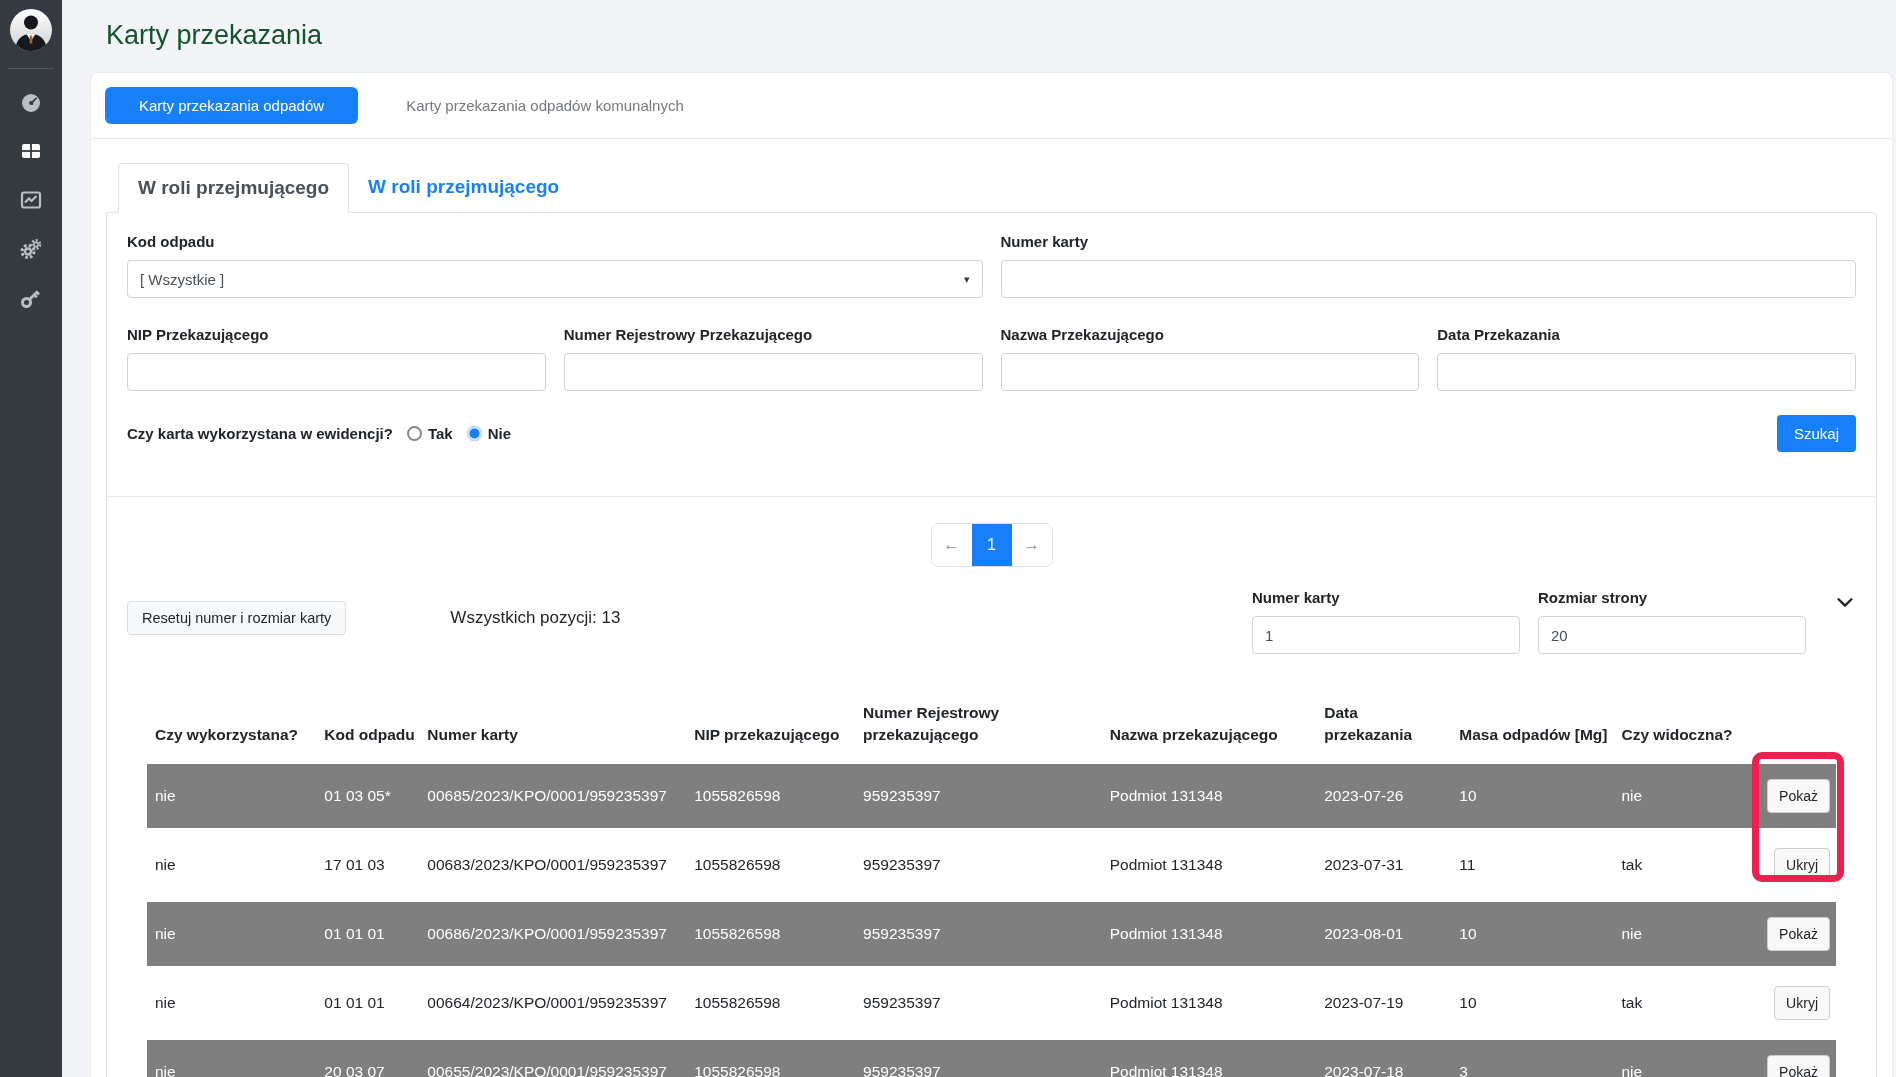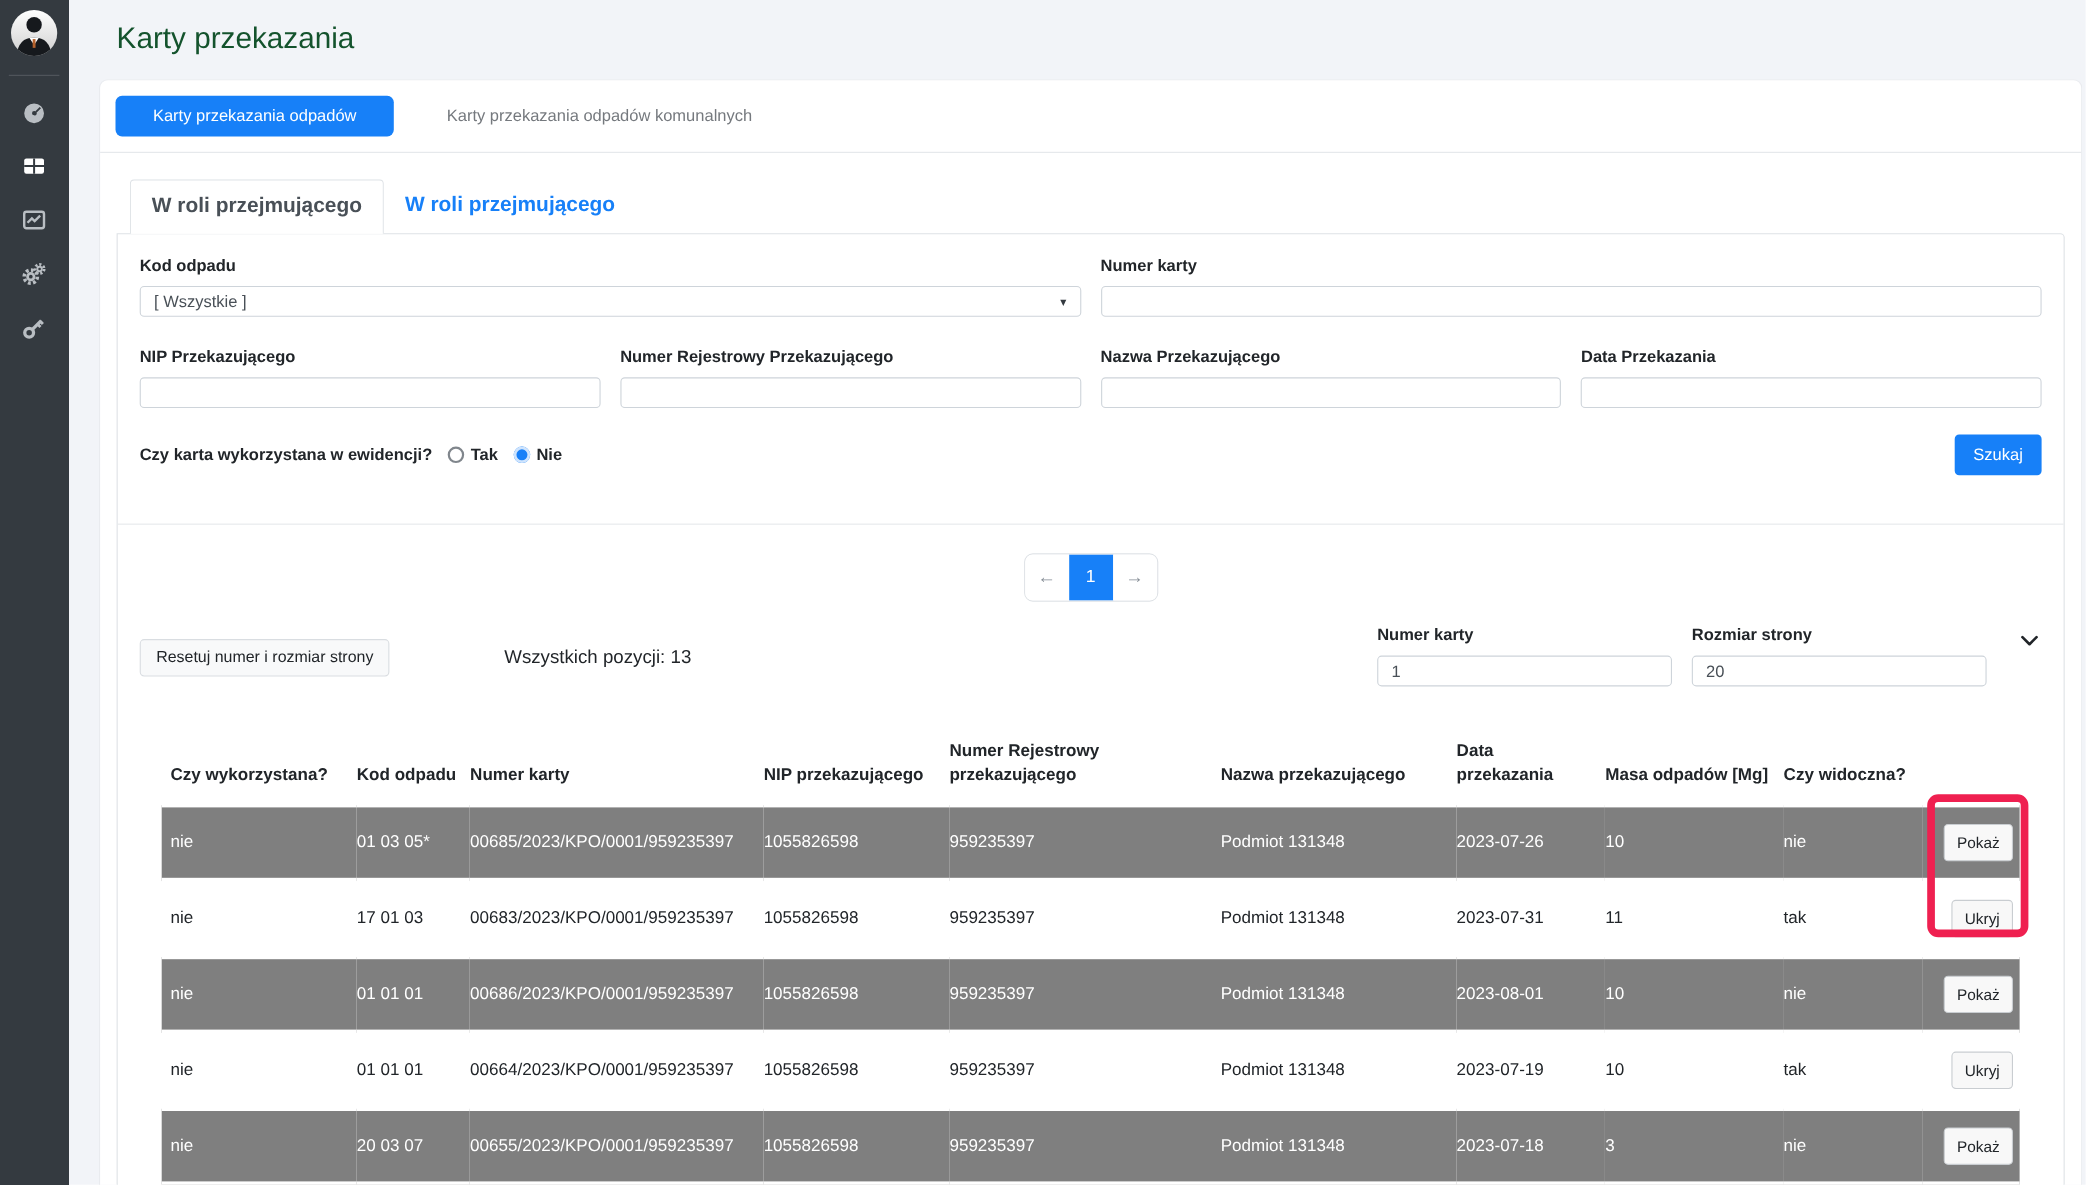--- a/index.html
+++ b/index.html
@@ -34,21 +34,21 @@
   .role-tab { font-size:19px; padding:13px 19px; cursor:pointer; border-radius:4px 4px 0 0;font-weight:bold; }
   .role-tab.active { background:#fff; border:1px solid #dee2e6; border-bottom:1px solid #fff; margin-bottom:-1px; color:#495057; }
   .role-tab.link { color:var(--accent); }
   .pane { border:1px solid #dee2e6; border-radius:0 4px 4px 4px; background:#fff; }
   .pane-pad { padding:20px; }
   
   .filter-grid { display:grid; grid-template-columns:repeat(4,1fr); column-gap:18px; row-gap:28px; }
   .span2 { grid-column:span 2; }
   .f-label { display:block; font-weight:700; font-size:15px; color:#212529; margin-bottom:10px; }
   .f-input, .f-select {
-    width:100%; height:28px; border:1px solid #ced4da; border-radius:4px; background:#fff;
+    width:100%; height:38px; border:1px solid #ced4da; border-radius:4px; background:#fff;
     font-family:inherit; font-size:15px; color:#495057; padding:0 12px; outline:none;
   }
   .f-select { display:flex; align-items:center; justify-content:space-between; cursor:pointer; }
   .caret { font-size:11px; color:#343a40; }
   .radio-search-row { display:flex; justify-content:space-between; align-items:center; margin-top:24px;gap:44px; }
   .radio-group { display:flex; align-items:center; gap:4px; font-weight:700; font-size:15px; }
   .radio { width:15px; height:15px; border-radius:50%; display:inline-block; margin:0 2px 0 10px; vertical-align:-2px; cursor:pointer; }
   .radio.off { border:2px solid #80868c; background:#fff; }
   .radio.on { background:var(--accent); box-shadow:inset 0 0 0 2.5px #cfe4fd; }
   .btn-primary {
@@ -216,21 +216,21 @@
           <div class="pagination">
             <div class="page-group">
               <button class="pg-btn">←</button>
               <button class="pg-btn current">1</button>
               <button class="pg-btn">→</button>
             </div>
           </div>
 
           <div class="toolbar">
             <div class="toolbar-left">
-              <button class="btn-light">Resetuj numer i rozmiar strony</button>
+              <button class="btn-light">Resetuj numer i rozmiar karty</button>
               <span class="total-text">Wszystkich pozycji: 13</span>
             </div>
             <div class="toolbar-right">
               <div class="page-field">
                 <label class="f-label">Numer karty</label>
                 <input class="f-input" type="text" value="1" style="">
               </div>
               <div class="page-field">
                 <label class="f-label">Rozmiar strony</label>
                 <input class="f-input" type="text" value="20" style="">

